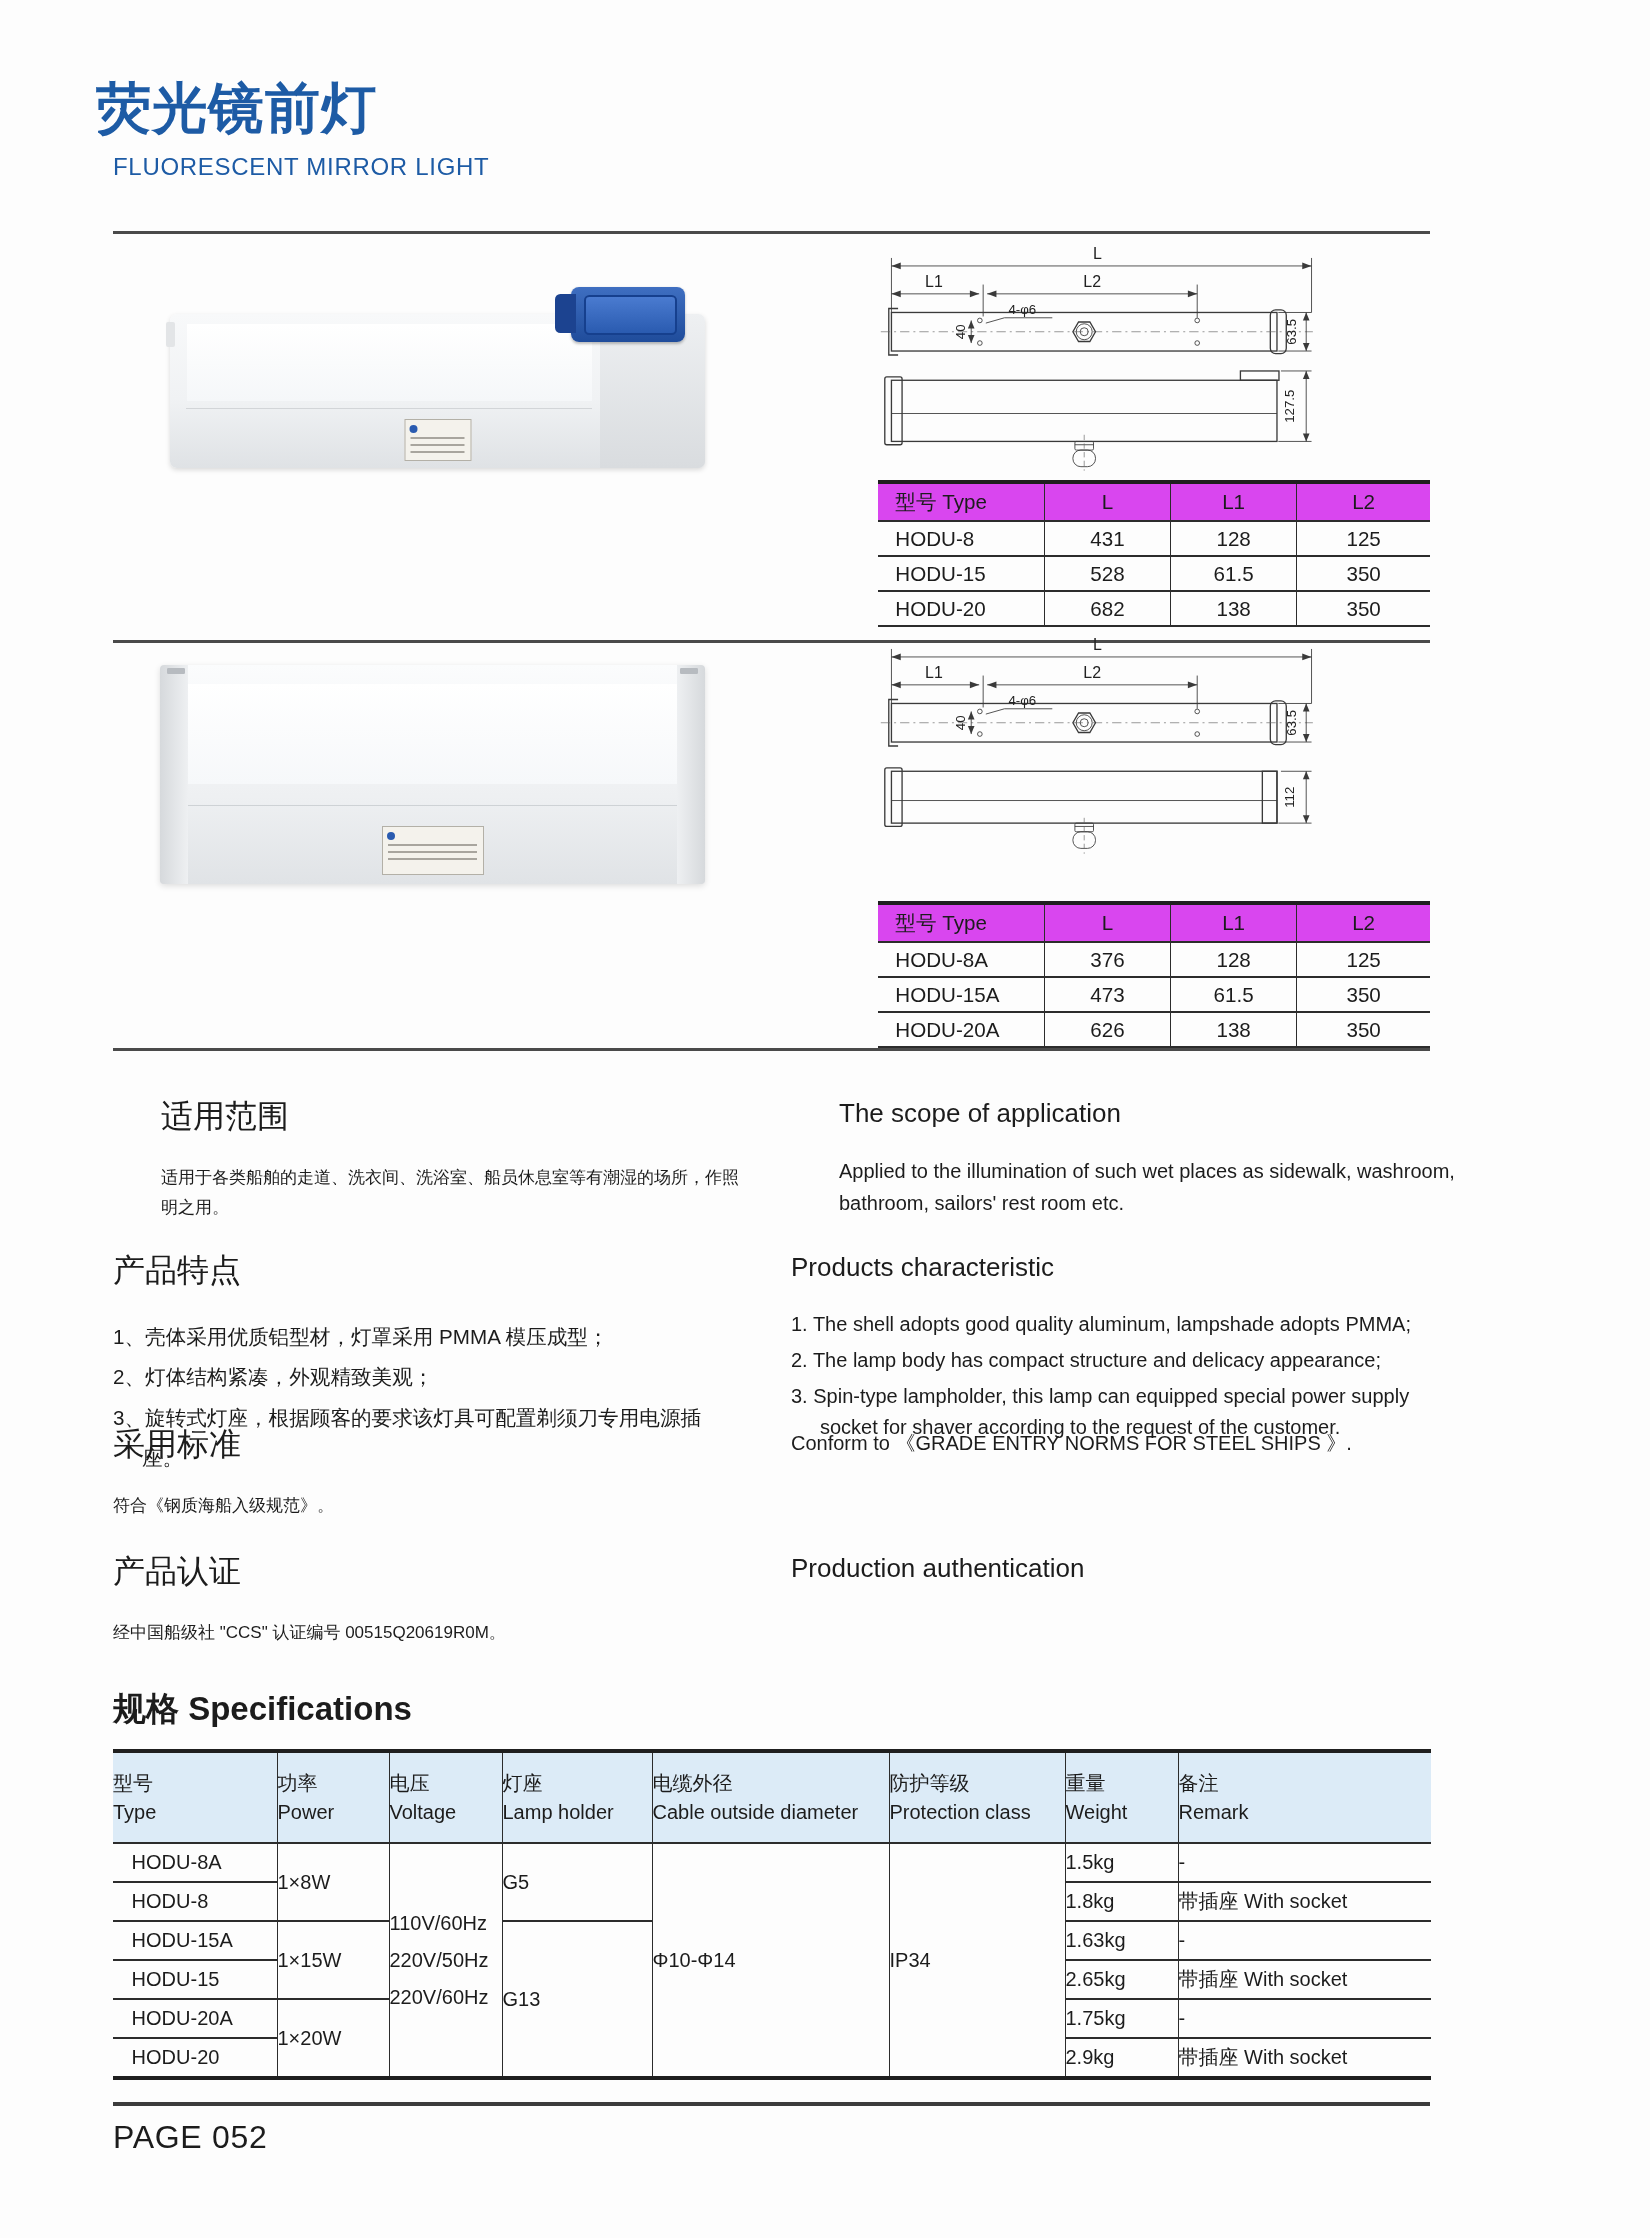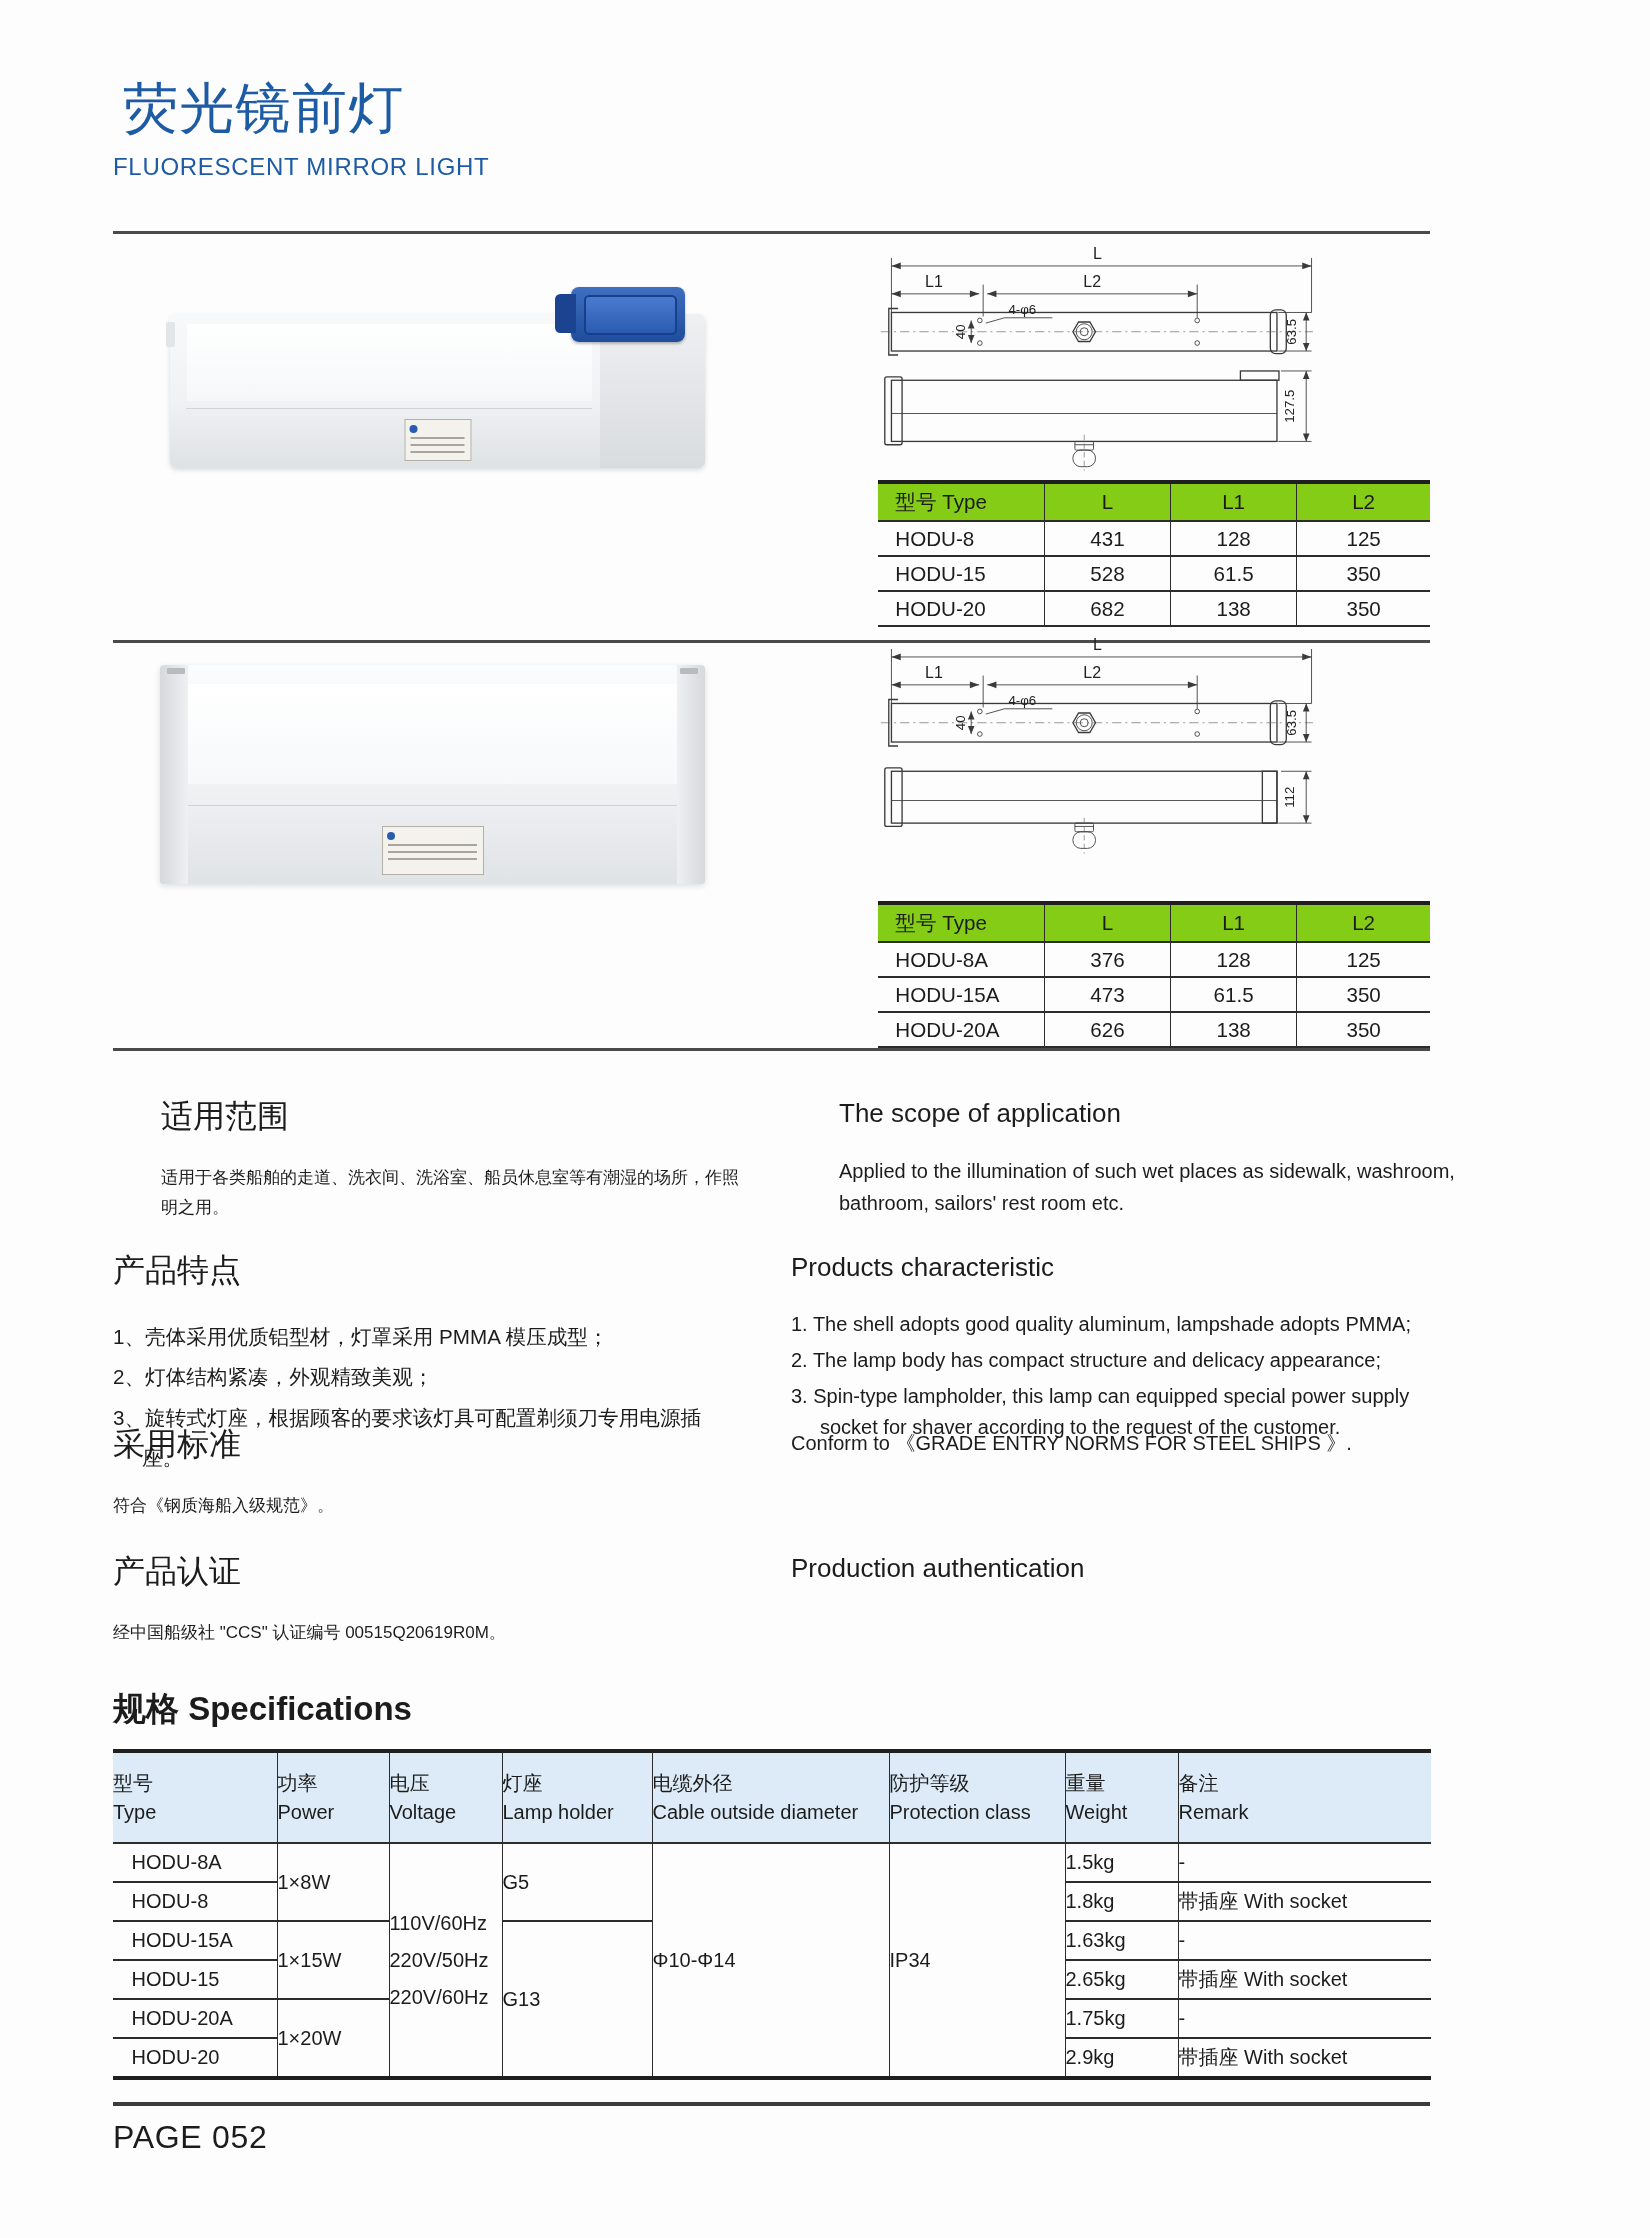--- a/index.html
+++ b/index.html
@@ -5,21 +5,21 @@
   html,body{margin:0;padding:0;}
   body{
     width:1650px;height:2239px;position:relative;
     background:#fdfdfd;color:#1c1c1c;
     font-family:"Liberation Sans","DejaVu Sans",sans-serif;
     -webkit-font-smoothing:antialiased;
   }
   .abs{position:absolute;}
 
   
-  .title-zh{left:123px;top:78px;font-size:55px;line-height:1.1;color:#1d5ba5;font-weight:400;letter-spacing:1.3px;}
+  .title-zh{left:96px;top:78px;font-size:55px;line-height:1.1;color:#1d5ba5;font-weight:700;letter-spacing:1.3px;}
   .title-en{left:113px;top:154px;font-size:24px;line-height:1.1;color:#1d5ba5;font-weight:400;letter-spacing:0.7px;}
   .rule{left:113px;width:1317px;height:3.3px;background:#4a4a4a;}
   .rule1{top:231px;}
   .rule2{top:640px;}
   .rule3{top:1048px;}
 
   
   .photo1{left:170px;top:287px;width:535px;height:181px;}
   .p1-body{position:absolute;left:0;top:27px;right:0;bottom:0;border-radius:6.7px;
     background:linear-gradient(180deg,#f8f9fa 0%,#f0f2f4 55%,#dfe2e5 100%);
@@ -68,21 +68,21 @@
   .drawing .lab-s{font-size:20px;}
   .drawing .cl{stroke:#666;stroke-width:1;stroke-dasharray:14 6 3 6;}
   .drawing .dash{stroke:#666;stroke-width:1;stroke-dasharray:8 5;}
 
   
   .dim-table{position:absolute;left:878px;width:552px;border-collapse:collapse;table-layout:fixed;
     border-top:4px solid #1f1f1f;border-bottom:2.7px solid #1f1f1f;font-size:20.6px;}
   .dt1{top:480px;} .dt2{top:901px;}
   .dim-table th,.dim-table td{border-bottom:2px solid #2c2c2c;border-right:1.3px solid #2c2c2c;
     text-align:center;padding:0;height:33px;font-weight:400;}
-  .dim-table th{background:#84cc16;height:36px;margin-left:43px;}
+  .dim-table th{background:#d946ef;height:36px;margin-left:43px;}
   .dim-table th:last-child,.dim-table td:last-child{border-right:none;}
   .dim-table .c-type{text-align:left;padding-left:17.3px;}
 
   
   .txt-block{position:absolute;}
   .zh-col{left:113px;width:592px;}
   .en-col{left:791px;width:642px;}
   .sec-head-zh{font-size:32px;font-weight:400;margin:0 0 29px 0;line-height:1.1;}
   .sec-head-en{font-size:26px;font-weight:400;margin:0 0 27px 0;line-height:1.1;}
   .body-zh{font-size:17px;line-height:1.75;}

